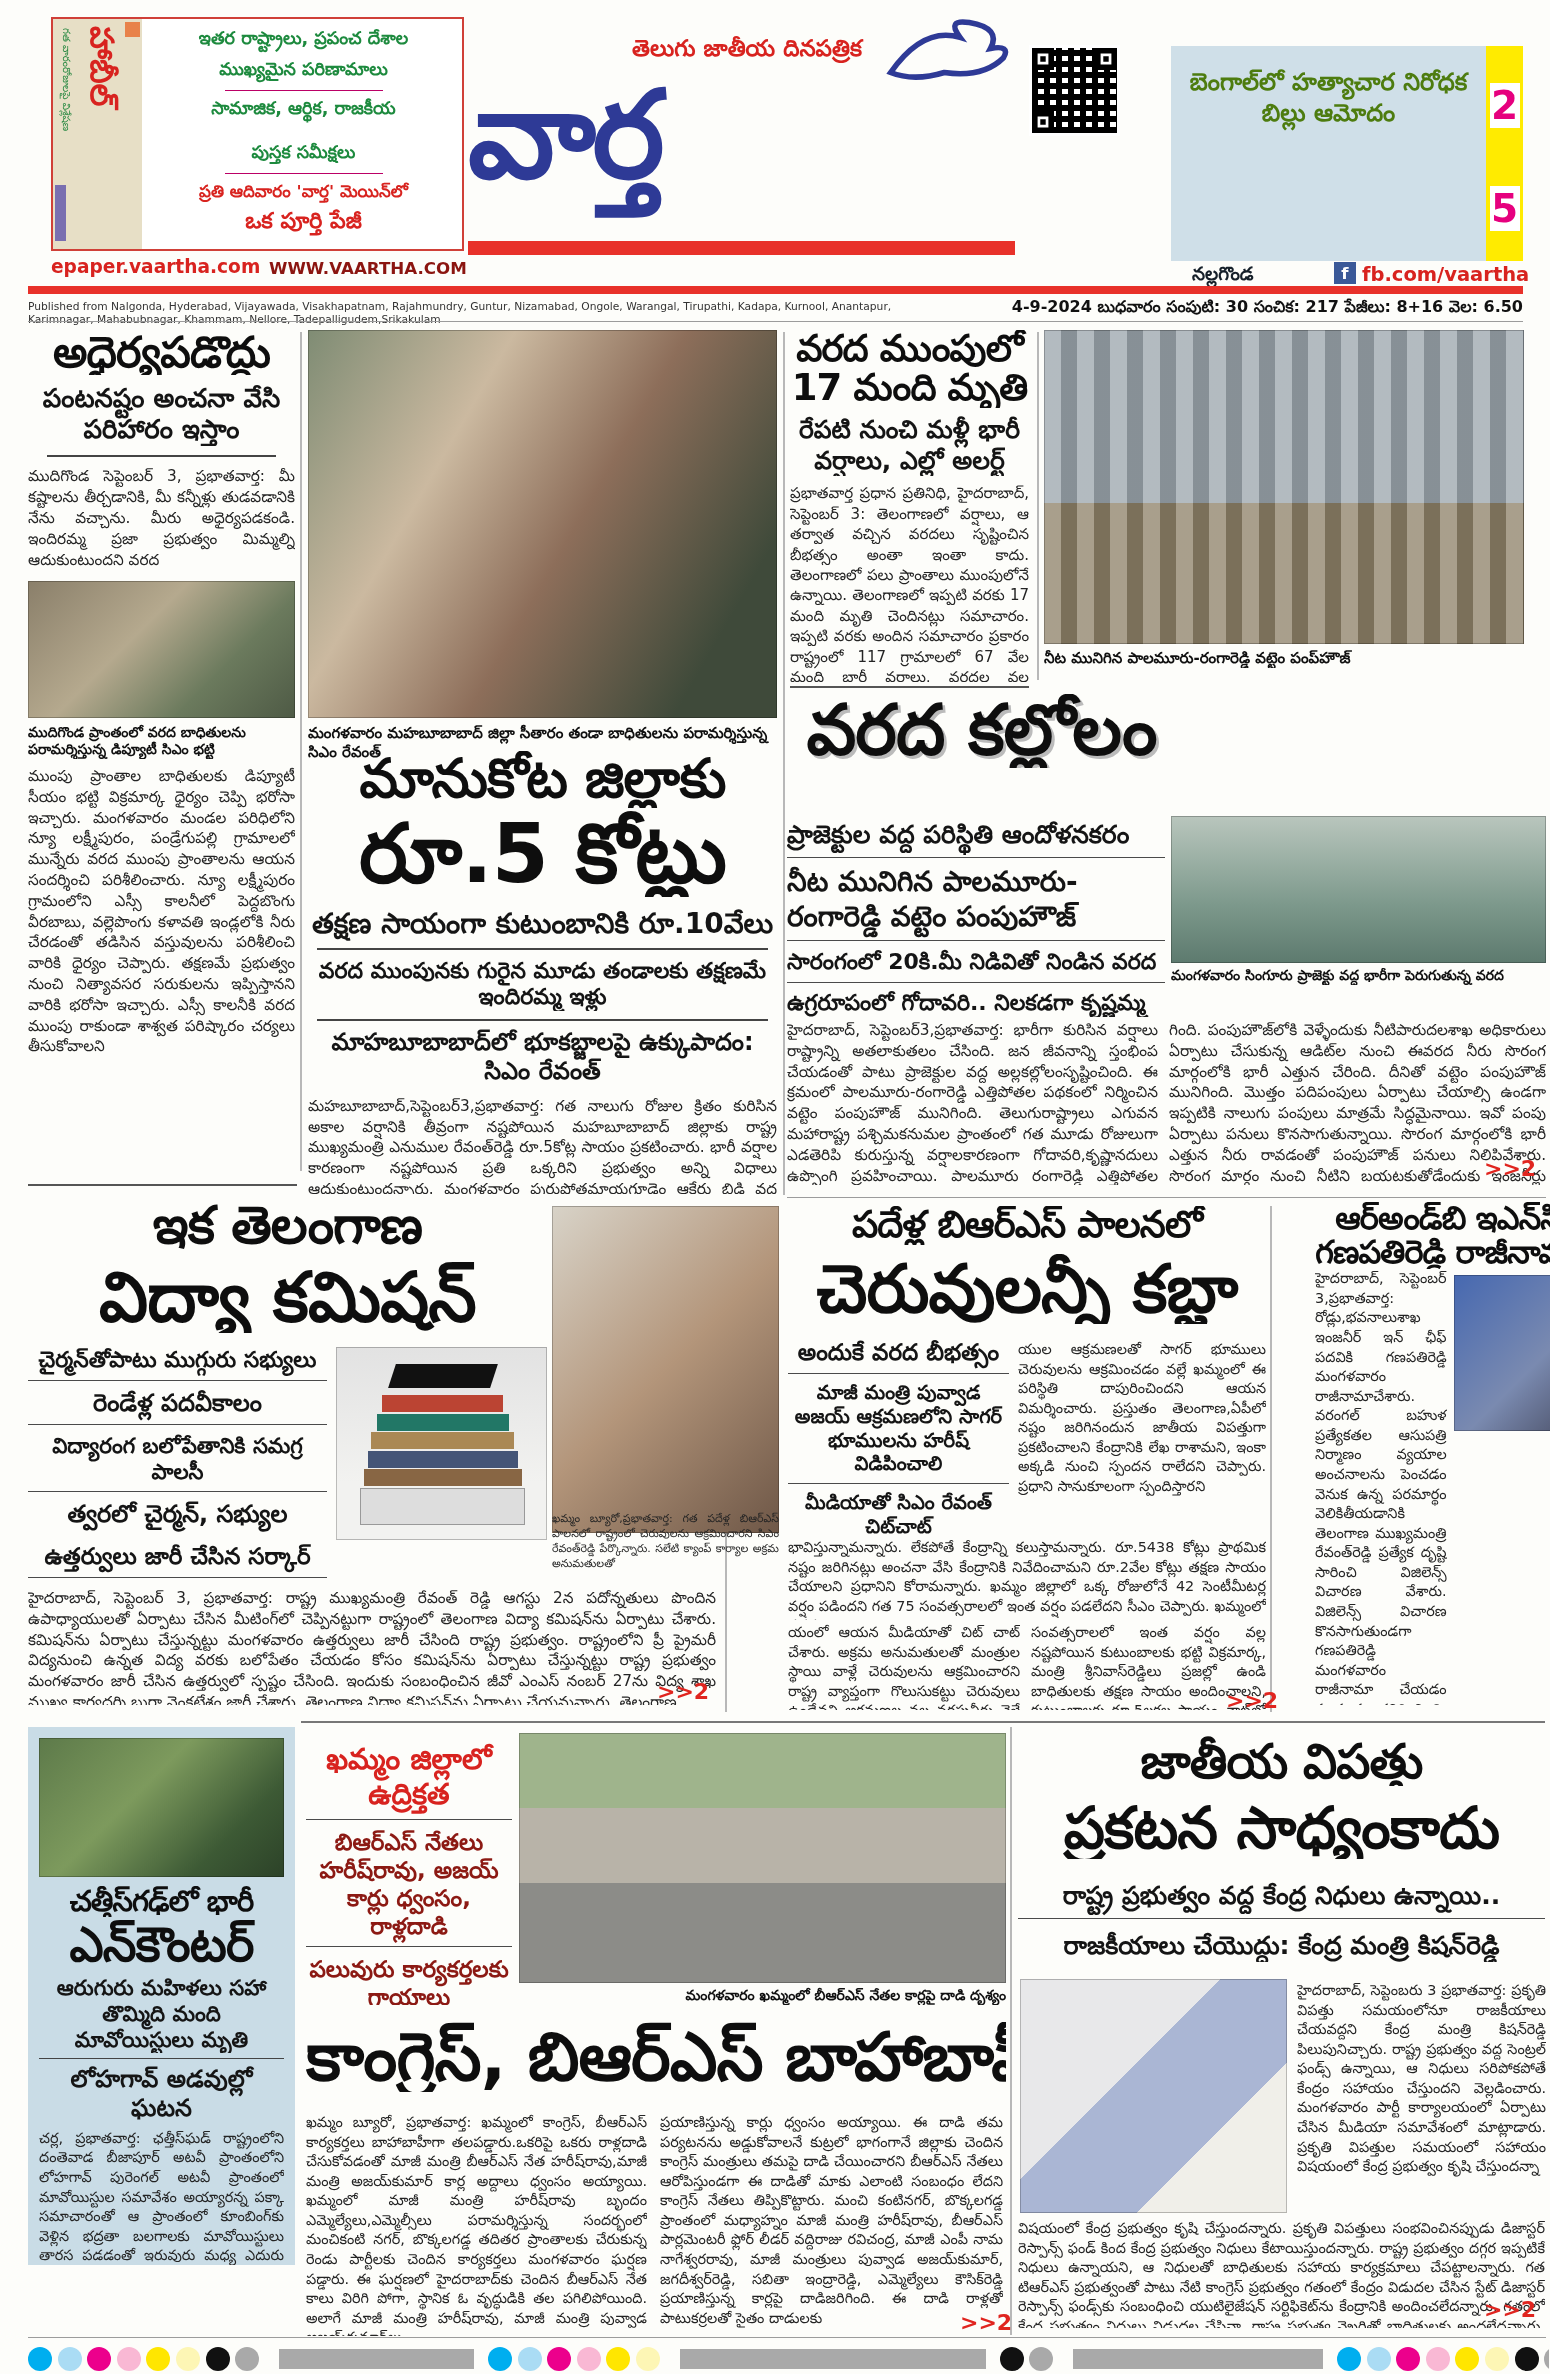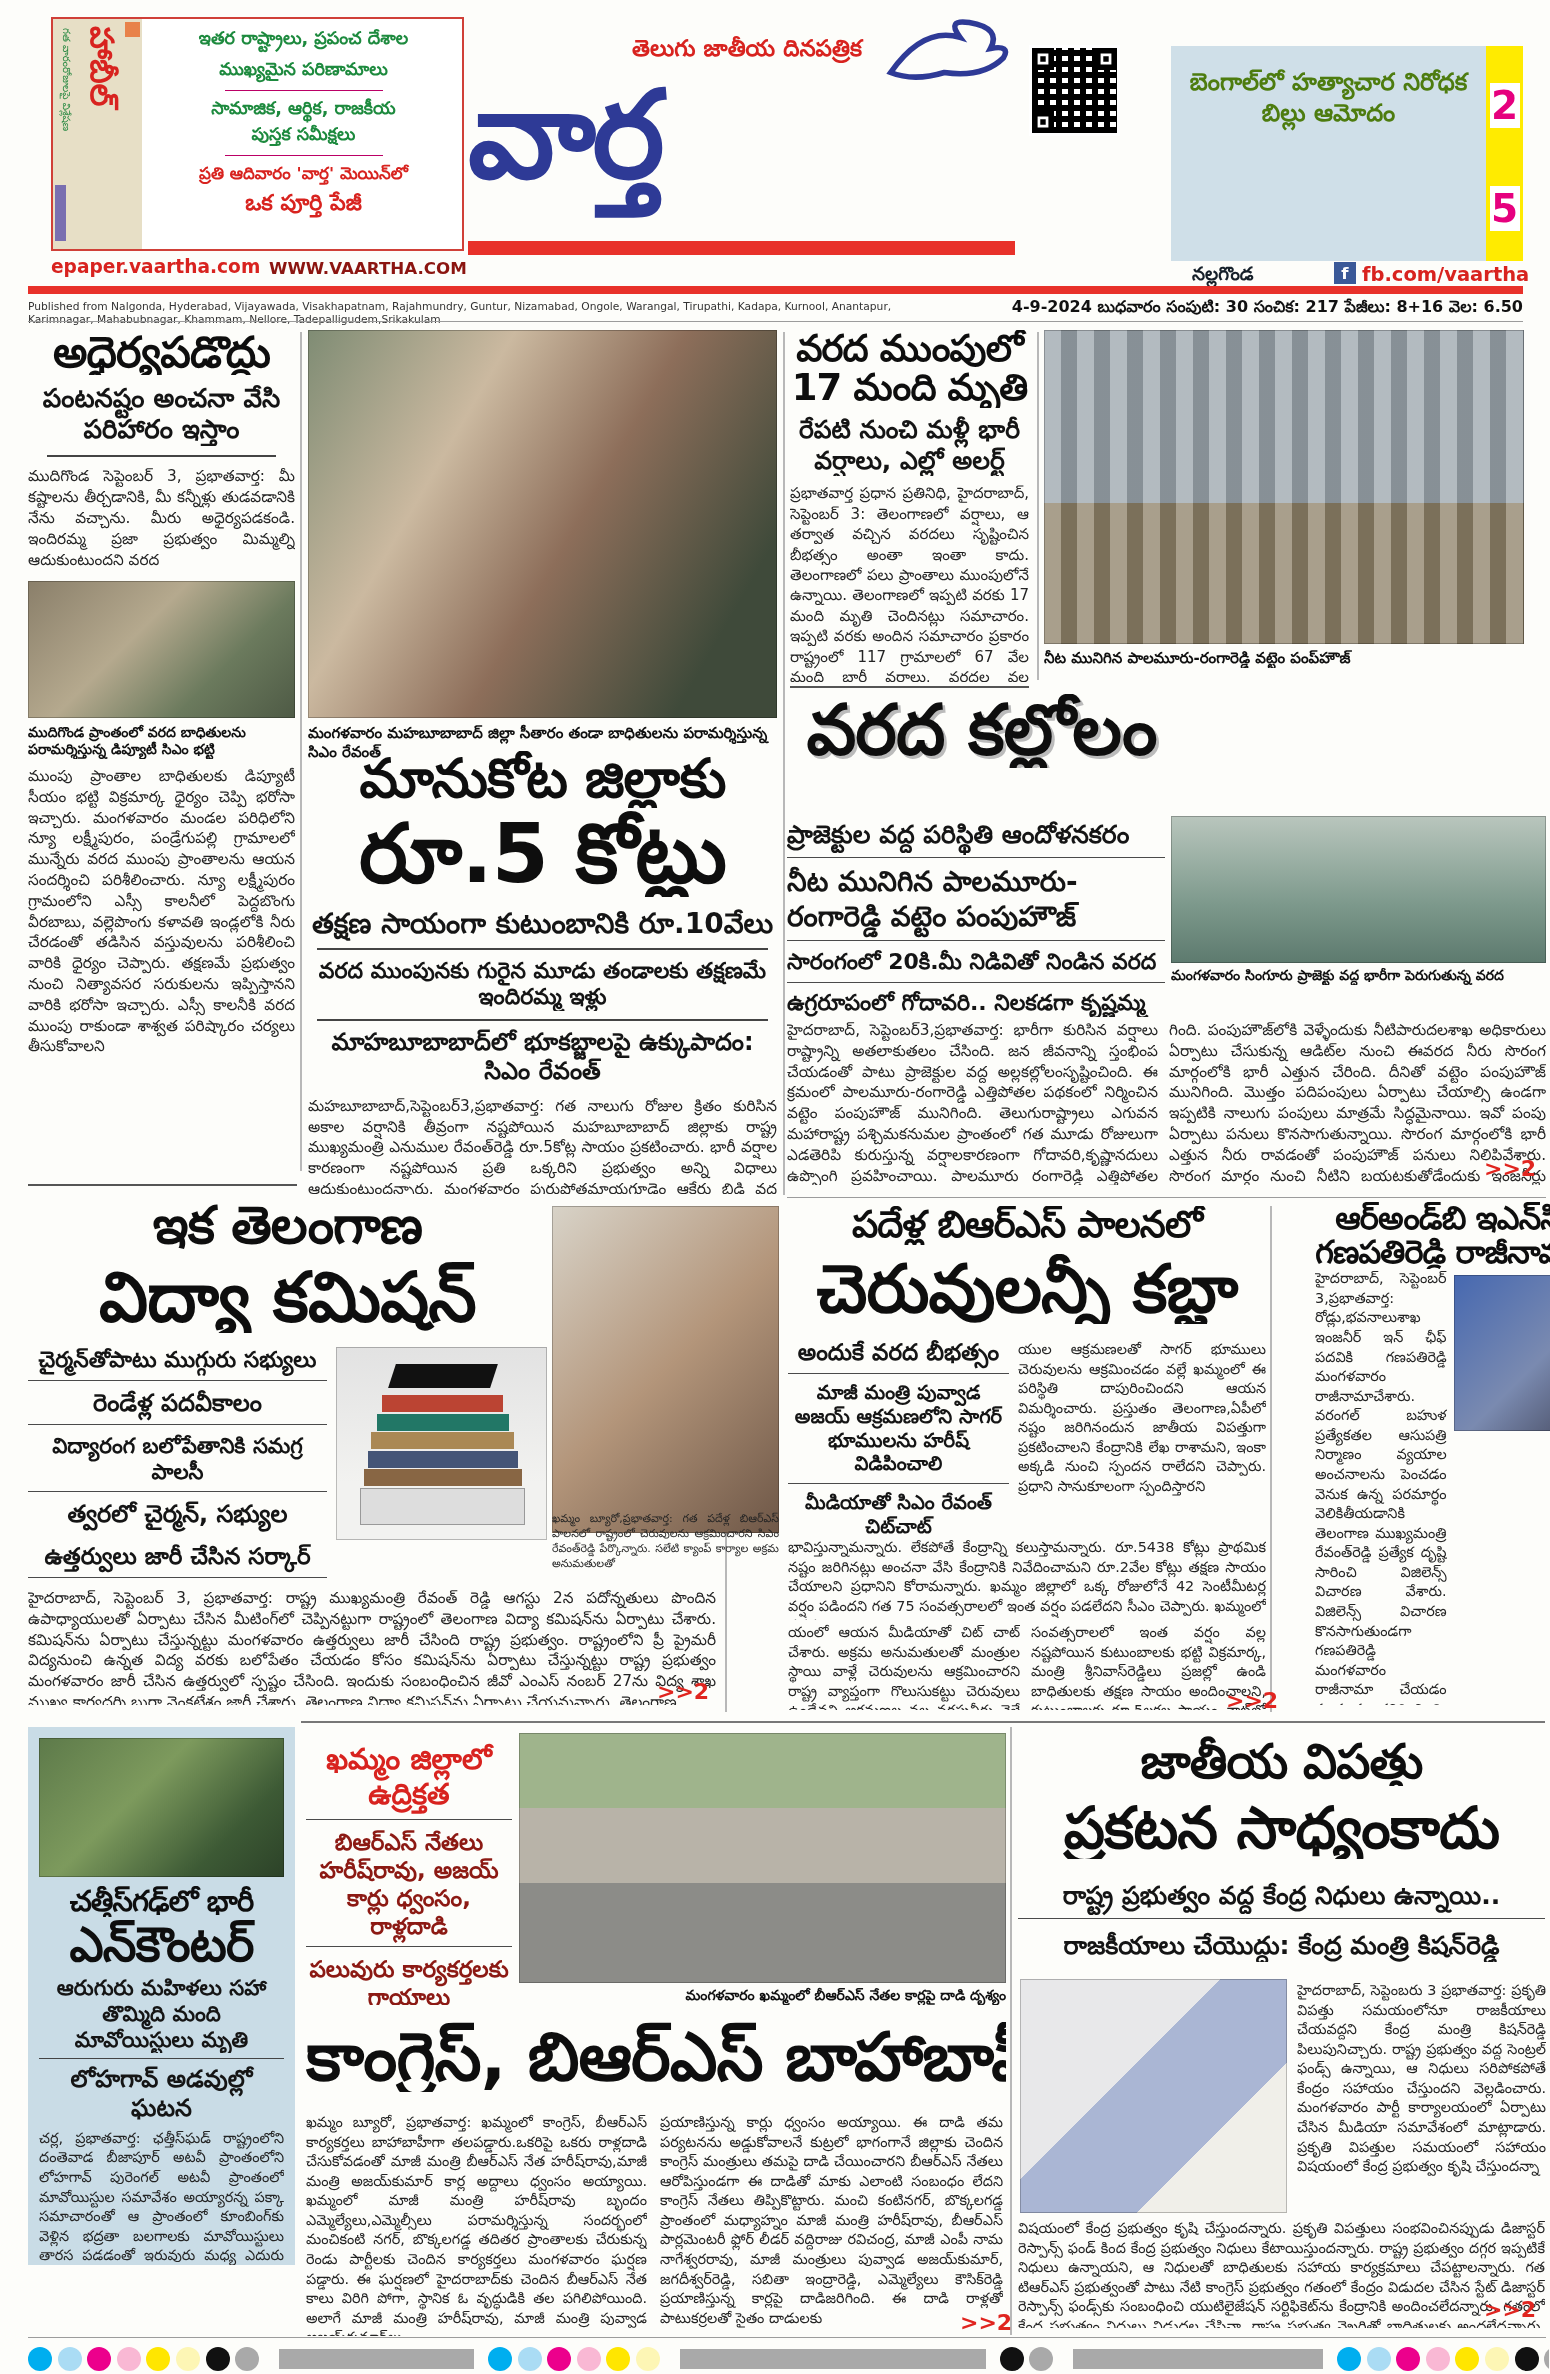--- a/index.html
+++ b/index.html
@@ -39,21 +39,21 @@
       <div class="abs" style="right:1.9px;top:3.7px;width:15px;height:15px;background:#e8824a;"></div>
       <div class="abs" style="left:1.9px;bottom:7.4px;width:11px;height:56px;background:#7a6fb0;"></div>
       <div class="abs" style="left:28px;top:7.4px;writing-mode:vertical-rl;font-weight:bold;font-size:32px;color:#d8231f;height:213px;overflow:hidden;">హాబీల్</div>
       <div class="abs" style="left:5.6px;top:9.3px;writing-mode:vertical-rl;font-size:10.2px;color:#2c8a44;height:204px;overflow:hidden;">గత వారంరోజులపై విశ్లేషణ</div>
     </div>
     <div class="abs" style="left:93px;top:5.6px;width:315px;height:221px;text-align:center;overflow:hidden;">
       <div style="color:#1d8a3e;font-weight:bold;font-size:17.6px;margin-top:3.7px;">ఇతర రాష్ట్రాలు, ప్రపంచ దేశాల</div>
       <div style="color:#1d8a3e;font-weight:bold;font-size:17.6px;margin-top:5.6px;">ముఖ్యమైన పరిణామాలు</div>
       <div style="width:158px;margin:6.5px auto;border-top:0.9px solid #b06;"></div>
       <div style="color:#1d8a3e;font-weight:bold;font-size:17.6px;">సామాజిక, ఆర్థిక, రాజకీయ</div>
-      <div style="color:#1d8a3e;font-weight:bold;font-size:17.6px;margin-top:1px;">పుస్తక సమీక్షలు</div>
+      <div style="color:#1d8a3e;font-weight:bold;font-size:17.6px;margin-top:19px;">పుస్తక సమీక్షలు</div>
       <div style="width:158px;margin:6.5px auto;border-top:0.9px solid #b06;"></div>
       <div style="color:#d8231f;font-weight:bold;font-size:16.7px;">ప్రతి ఆదివారం 'వార్త' మెయిన్‌లో</div>
       <div style="color:#d8231f;font-weight:bold;font-size:22px;margin-top:3.7px;">ఒక పూర్తి పేజీ</div>
     </div>
   </div>
   <div class="abs" style="left:51px;top:256px;width:186px;font-weight:bold;font-size:18.6px;color:#d8231f;">epaper.vaartha.com</div>
   <div class="abs" style="left:269px;top:258px;width:213px;font-weight:bold;font-size:16.7px;color:#8b1510;">WWW.VAARTHA.COM</div>
 
   <div class="abs" style="left:478px;top:35px;width:538px;text-align:center;color:#d8231f;font-weight:bold;font-size:23px;">తెలుగు జాతీయ దినపత్రిక</div>
   <div class="abs" style="left:468px;top:56px;width:557px;height:186px;text-align:left;font-weight:bold;font-size:122px;line-height:1.3;color:#2e3a96;letter-spacing:-3.7px;overflow:hidden;">వార్త</div>

